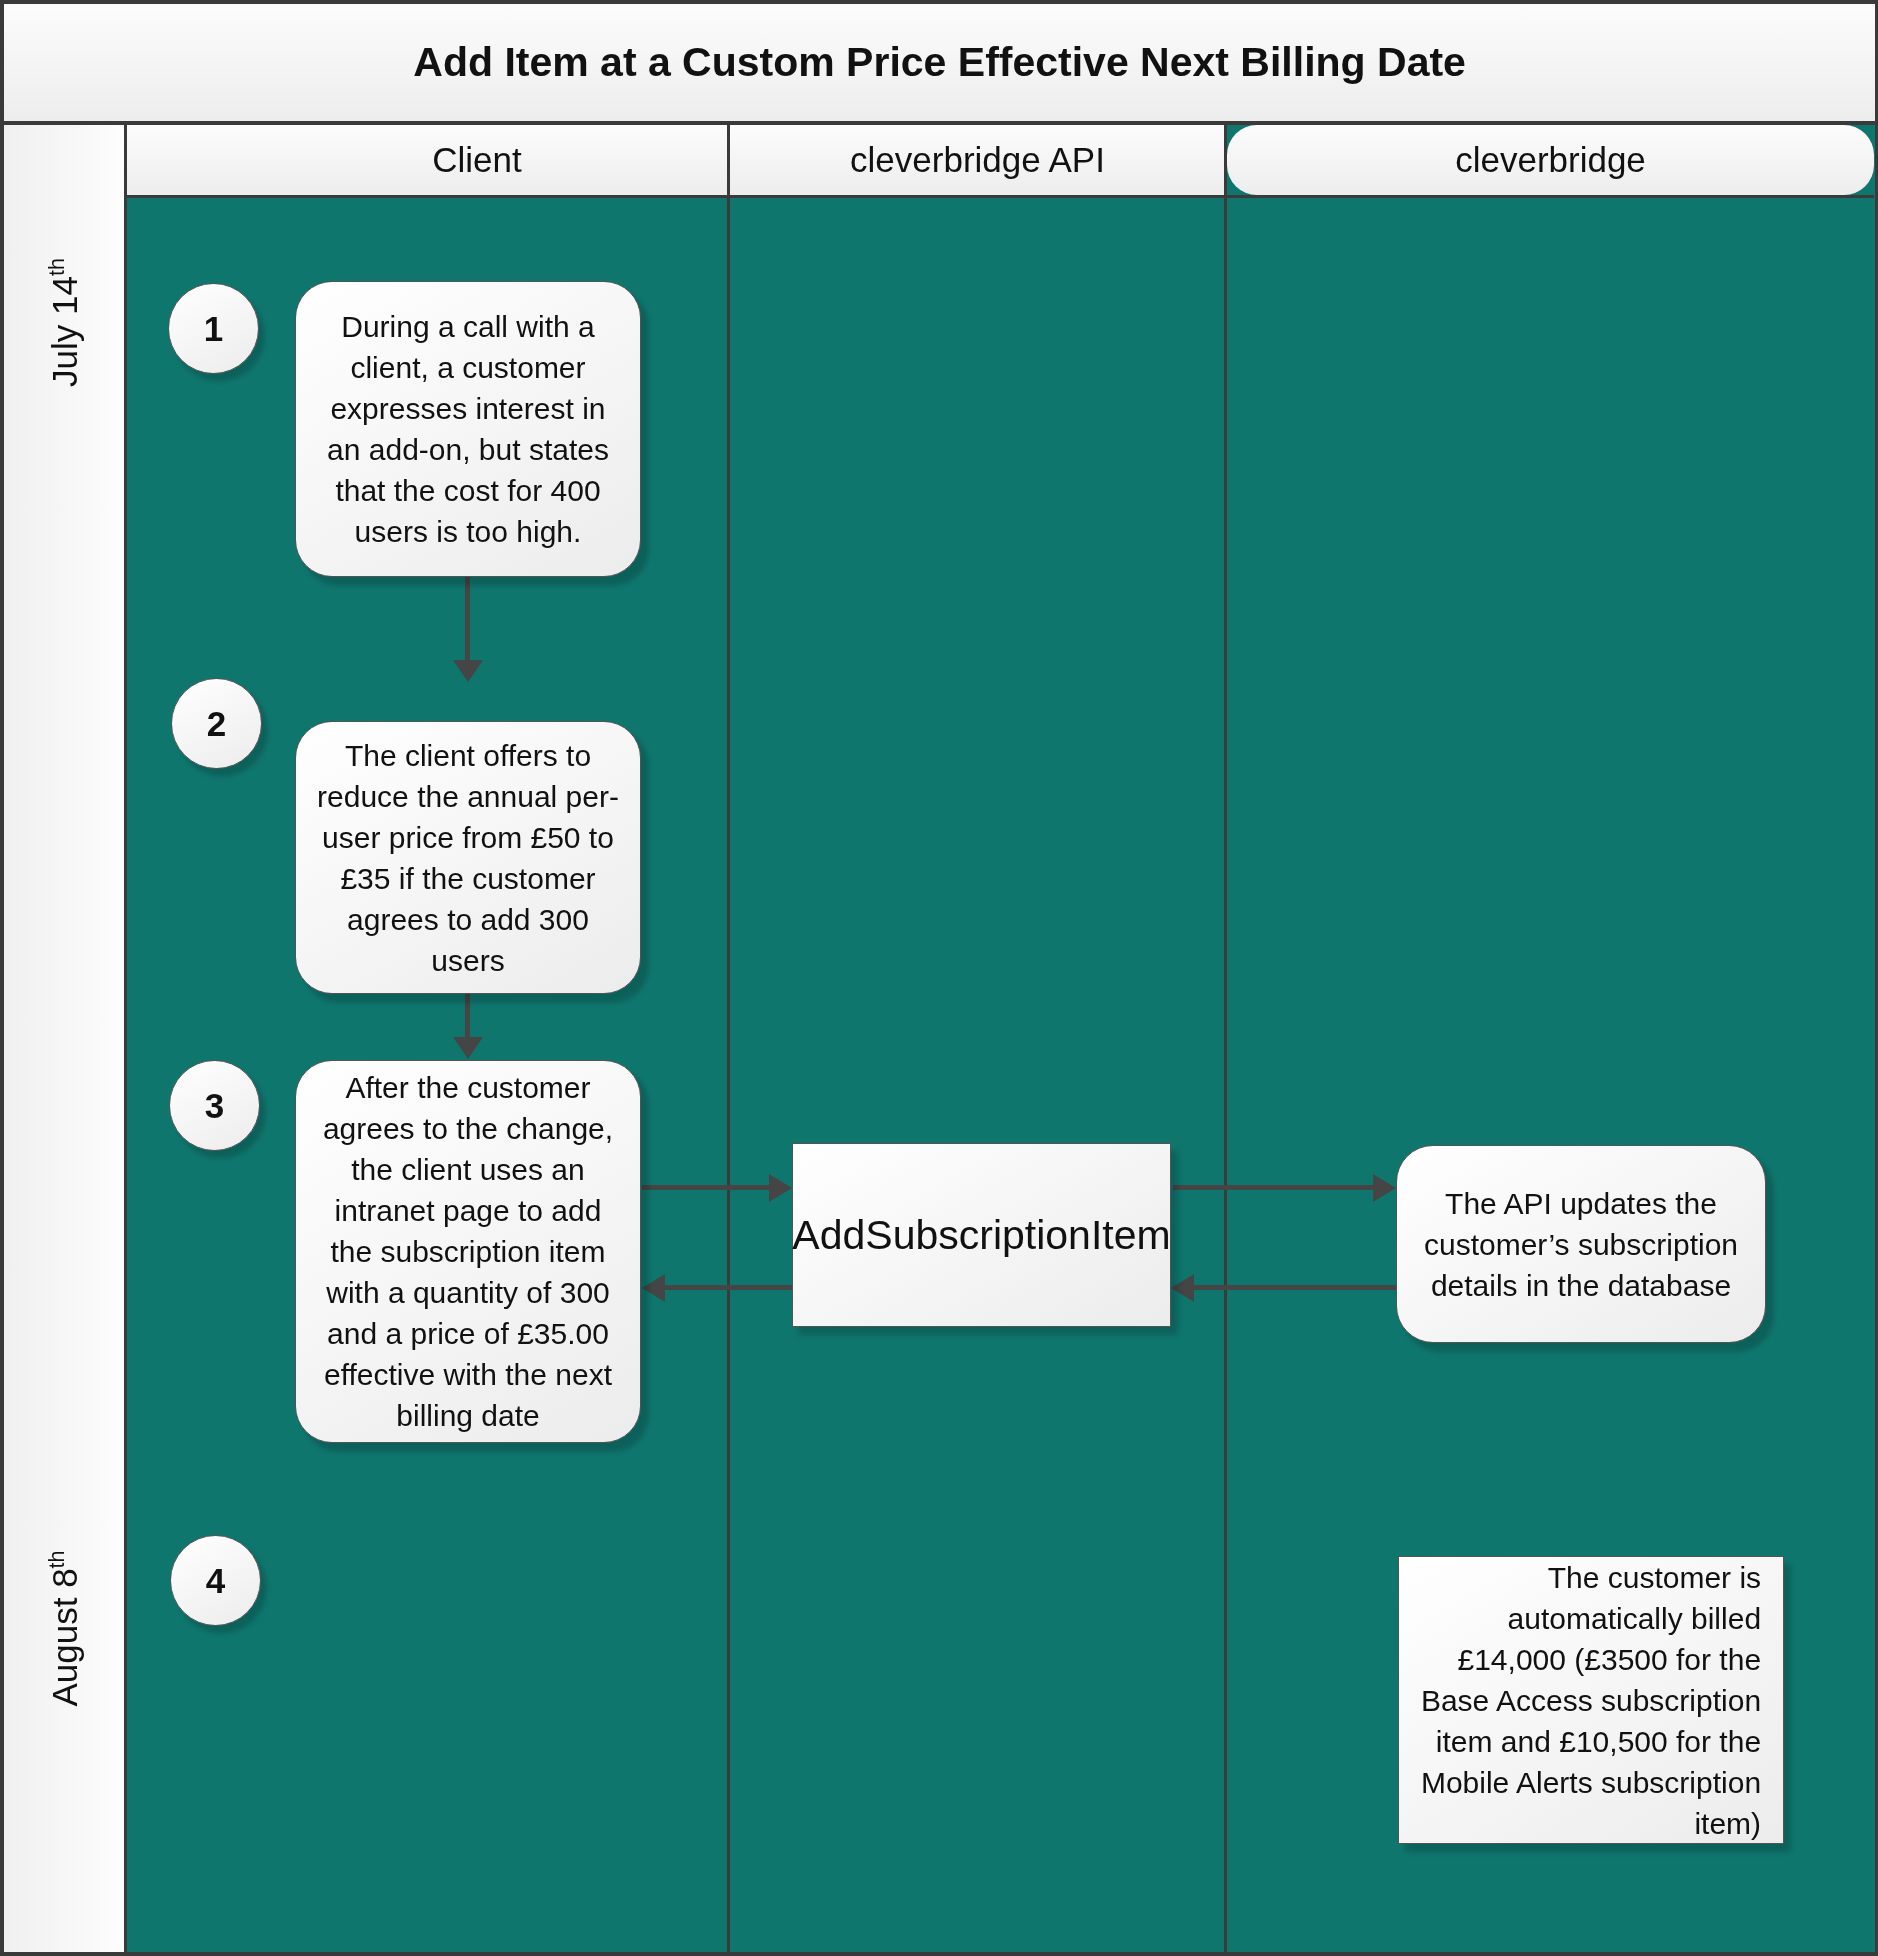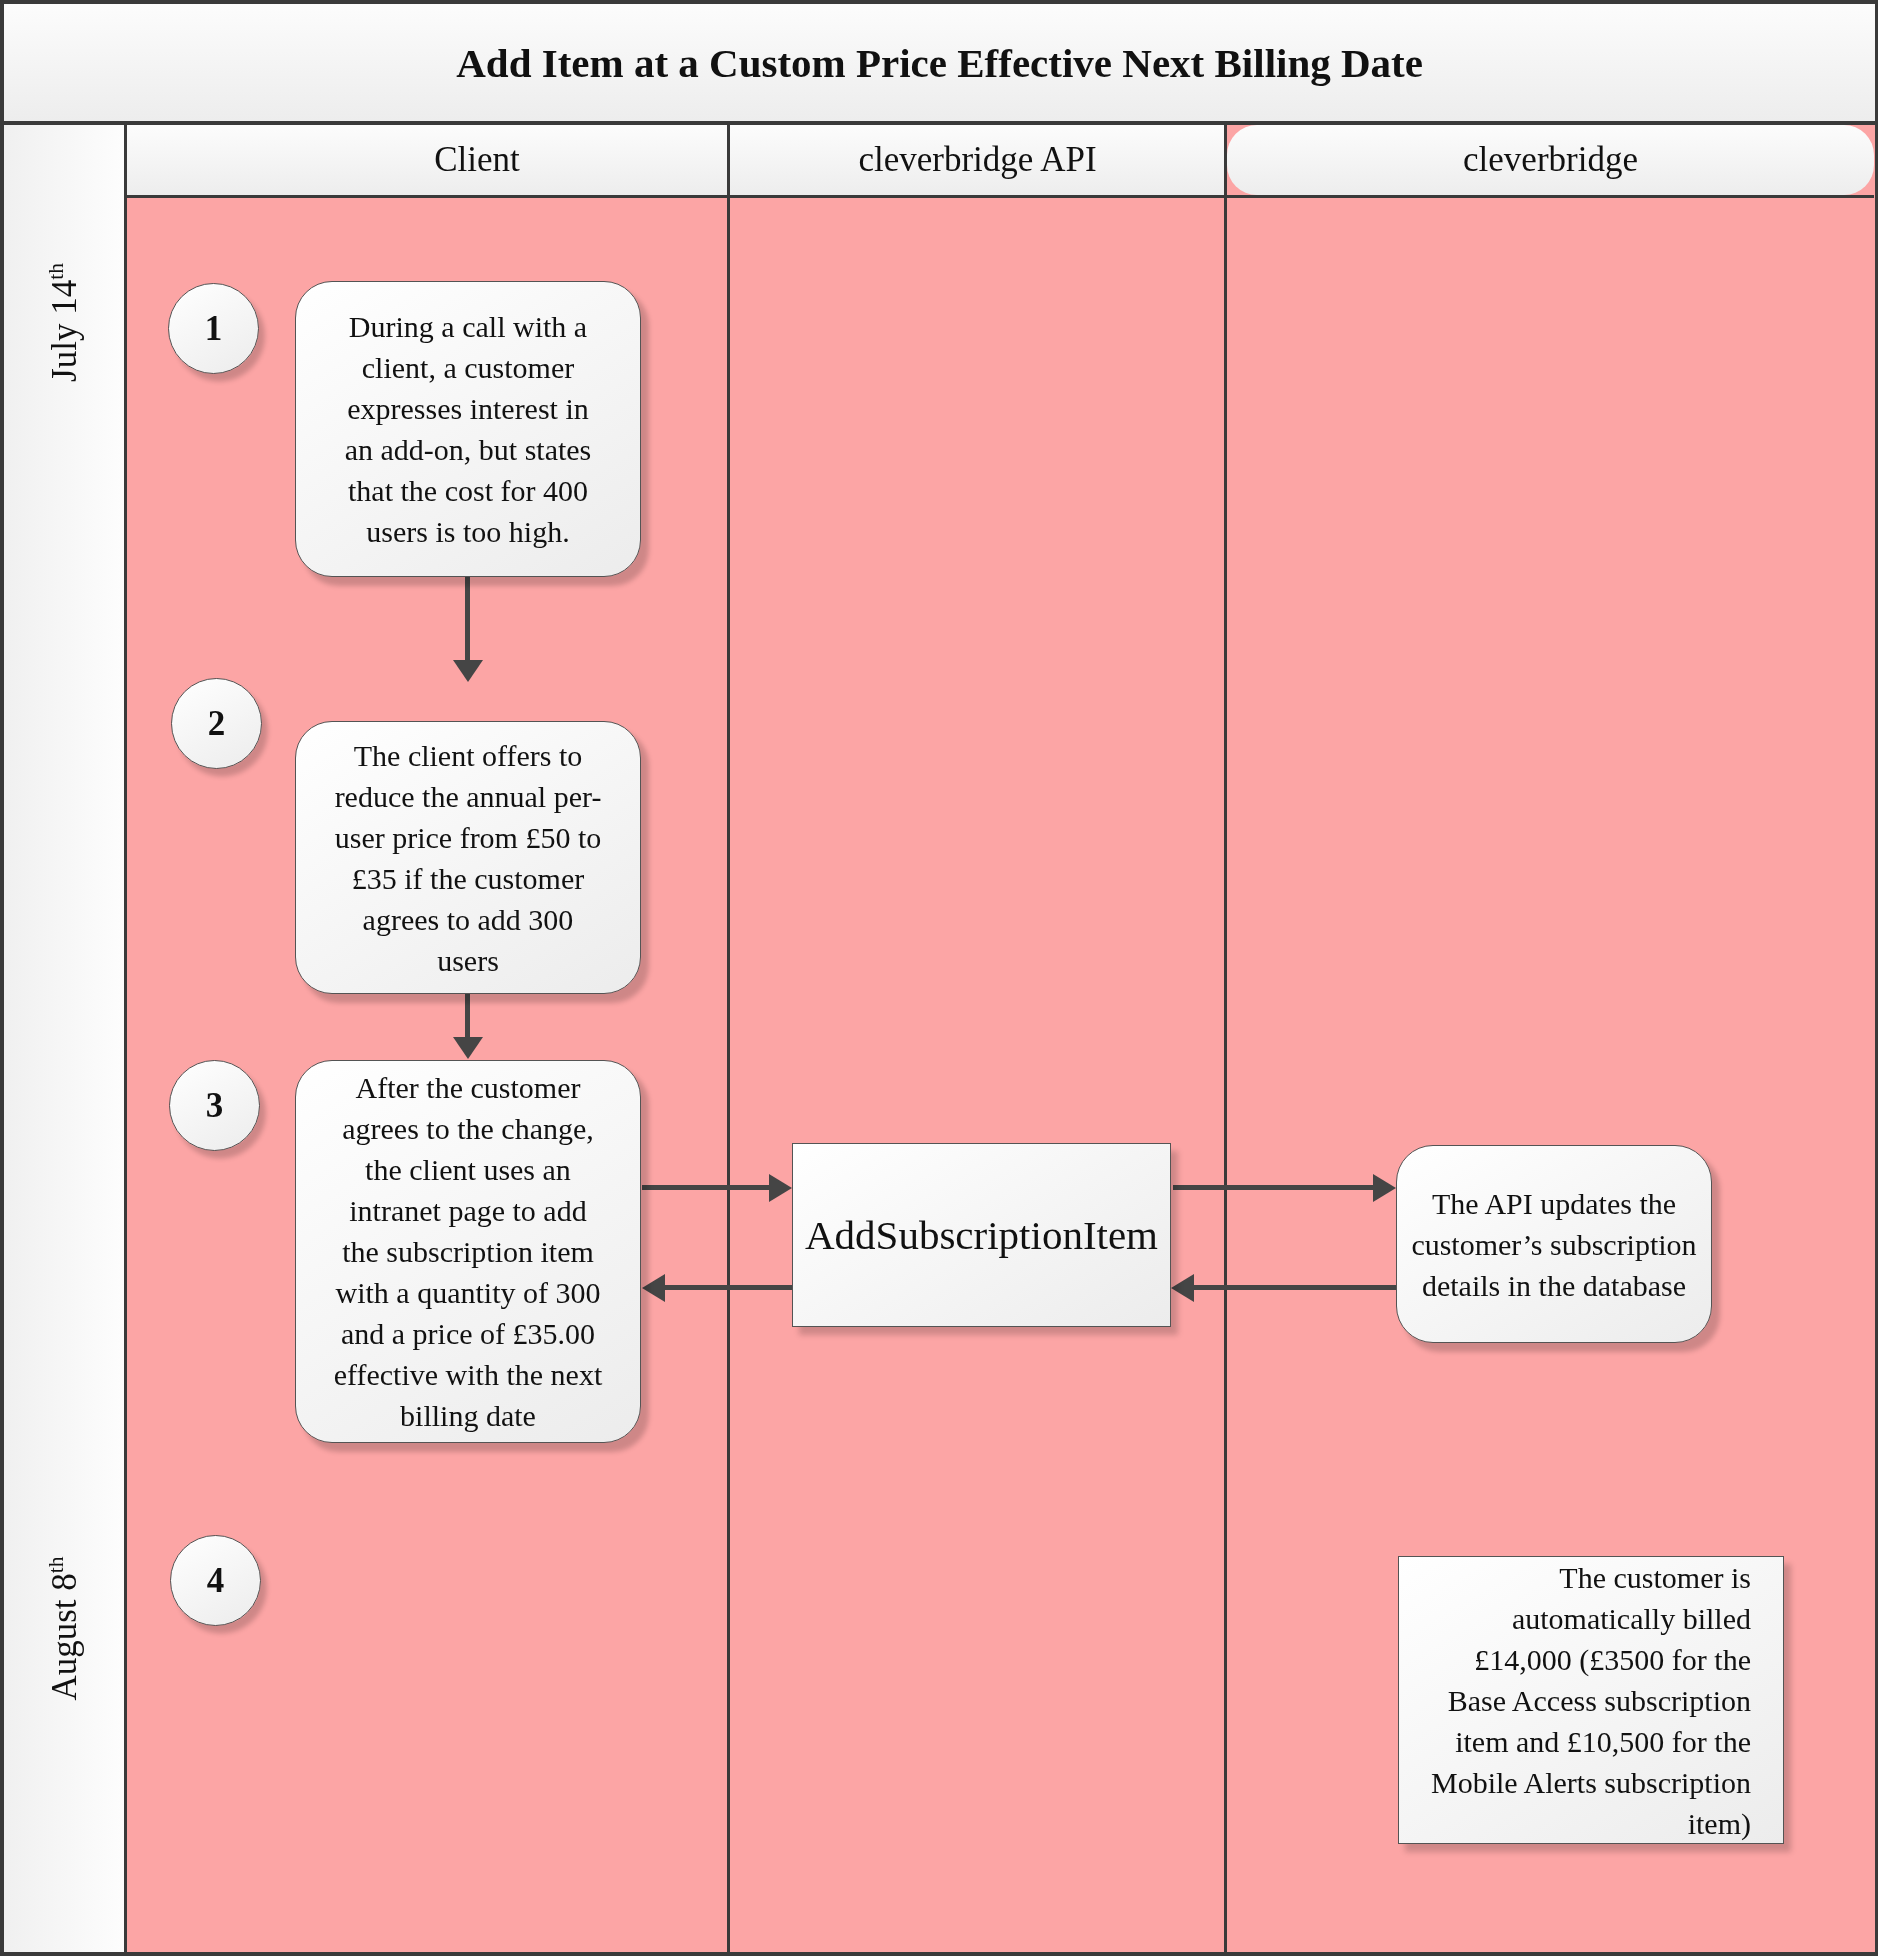--- a/index.html
+++ b/index.html
@@ -1,20 +1,20 @@
 <!DOCTYPE html>
 <html style="font-size:13.2px"><head>
 <meta charset="utf-8">
 <style>
   html,body{margin:0;padding:0;background:#ffffff;}
   #canvas{
     position:relative;
     width:1879px;height:1956px;
-    background:#fca5a5;
-    font-family:Liberation Serif, serif;
+    background:#0f766e;
+    font-family:Liberation Sans, sans-serif;
     color:#111111;
     overflow:hidden;
   }
   
   .outer-border{
     position:absolute;inset:0;
     border:4.1px solid #3a3a3a;
     box-sizing:border-box;
     pointer-events:none;
     z-index:30;
@@ -73,21 +73,21 @@
     font-size:30px;line-height:41px;
     white-space:pre-line;
     padding:5px 6.6px;
     z-index:10;
   }
   .rounded{border-radius:37px;}
   #box-step1{left:295px;top:281px;width:346px;height:296px;}
   #box-step2{left:295px;top:682px;width:346px;height:273px;margin-top:39px;}
   #box-step3{left:295px;top:1060px;width:346px;height:383px;}
   #box-api{left:792px;top:1143px;width:379px;height:184px;font-size:41px;}
-  #box-db{left:1396px;top:1145px;width:316px;height:198px;}
+  #box-db{left:1396px;top:1145px;width:370px;height:198px;}
   #box-bill{left:1398px;top:1556px;width:386px;height:288px;text-align:right;}
   .step-circle{
     position:absolute;width:91px;height:91px;
     box-sizing:border-box;
     border:1.7px solid #545454;border-radius:50%;
     background:linear-gradient(150deg,#ffffff 0%,#ececec 100%);
     box-shadow:5.8px 7.4px 5.8px rgba(0,0,0,0.18);
     display:flex;align-items:center;justify-content:center;
     font-size:35px;font-weight:bold;
     z-index:10;

